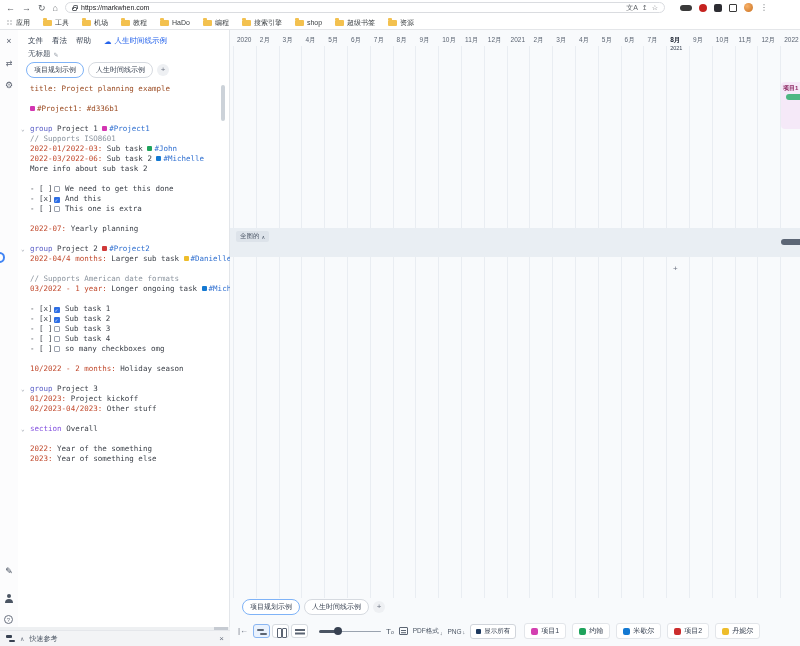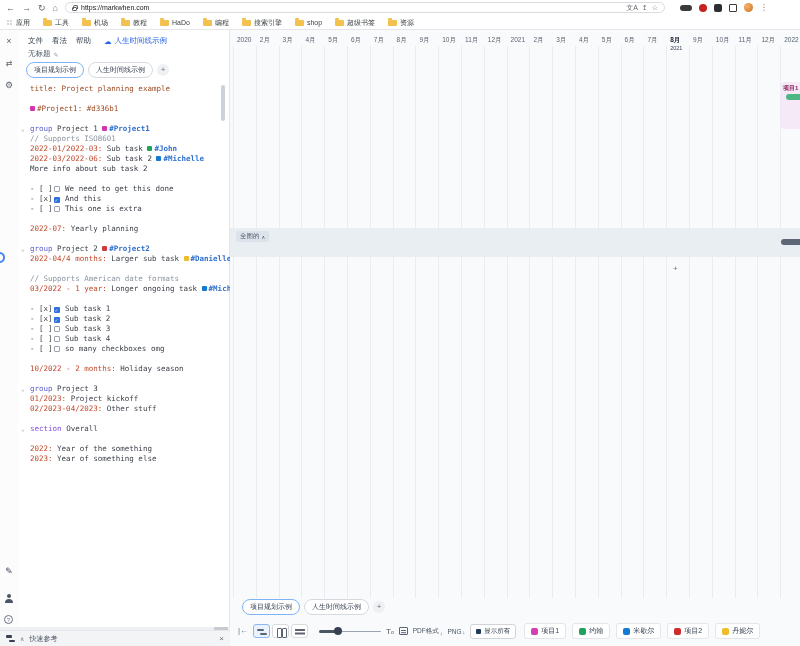--- a/index.html
+++ b/index.html
@@ -51,21 +51,21 @@
   #ed-chips{position:absolute;top:32px;left:8px;}
   .chip{font-size:7px;color:#374151;border:1px solid #d6dae0;border-radius:8px;padding:2px 7px;background:#fff;white-space:nowrap;}
   .chip.sel{border-color:#7fb3f7;}
   .chip-add{font-size:8px;color:#6b7280;width:12px;height:12px;border-radius:50%;background:#eef0f3;text-align:center;line-height:12px;}
 
   
   #code{position:absolute;top:54px;left:12px;right:24px;font-family:"DejaVu Sans Mono",monospace;font-size:7.5px;line-height:10px;white-space:pre;}
   .line{height:10px;position:relative;}
   .collapse{position:absolute;left:-9px;top:0;color:#9aa1ab;font-size:6px;}
   .meta{color:#9a4a21;} .kw{color:#5b5fc7;} .sec{color:#8250df;} .date{color:#c14a2e;}
-  .cmt{color:#8b949e;} .tag{color:#2f6fd0;font-weight:bold;} .txt{color:#3a3f47;}
+  .cmt{color:#8b949e;} .tag{color:#2f6fd0;} .txt{color:#3a3f47;}
   .sw{display:inline-block;width:5px;height:5px;border-radius:1px;margin-right:2px;vertical-align:0;}
   .cbu{display:inline-block;width:6px;height:6px;border:1px solid #9ca3af;border-radius:1px;background:#fff;vertical-align:-1px;margin:0 1px;}
   .cbc{display:inline-block;width:6px;height:6px;border-radius:1px;background:#2f6fe4;color:#fff;font-size:5px;line-height:6px;text-align:center;vertical-align:-1px;margin:0 1px;}
   #vthumb{position:absolute;top:55px;right:4px;width:4px;height:36px;background:#ccd2d9;border-radius:2px;}
 
   
   #hscroll{position:absolute;left:0;bottom:16px;width:230px;height:3px;background:#eef0f2;}
   #hthumb{position:absolute;right:2px;top:0;width:14px;height:3px;background:#c6cbd2;}
   #quickref{position:absolute;left:0;bottom:0;width:230px;height:16px;background:#f3f4f6;border-top:1px solid #e5e7eb;display:flex;align-items:center;gap:5px;padding:0 6px;font-size:7px;color:#4b5563;}
   .mw-ic{width:9px;height:7px;position:relative;}

